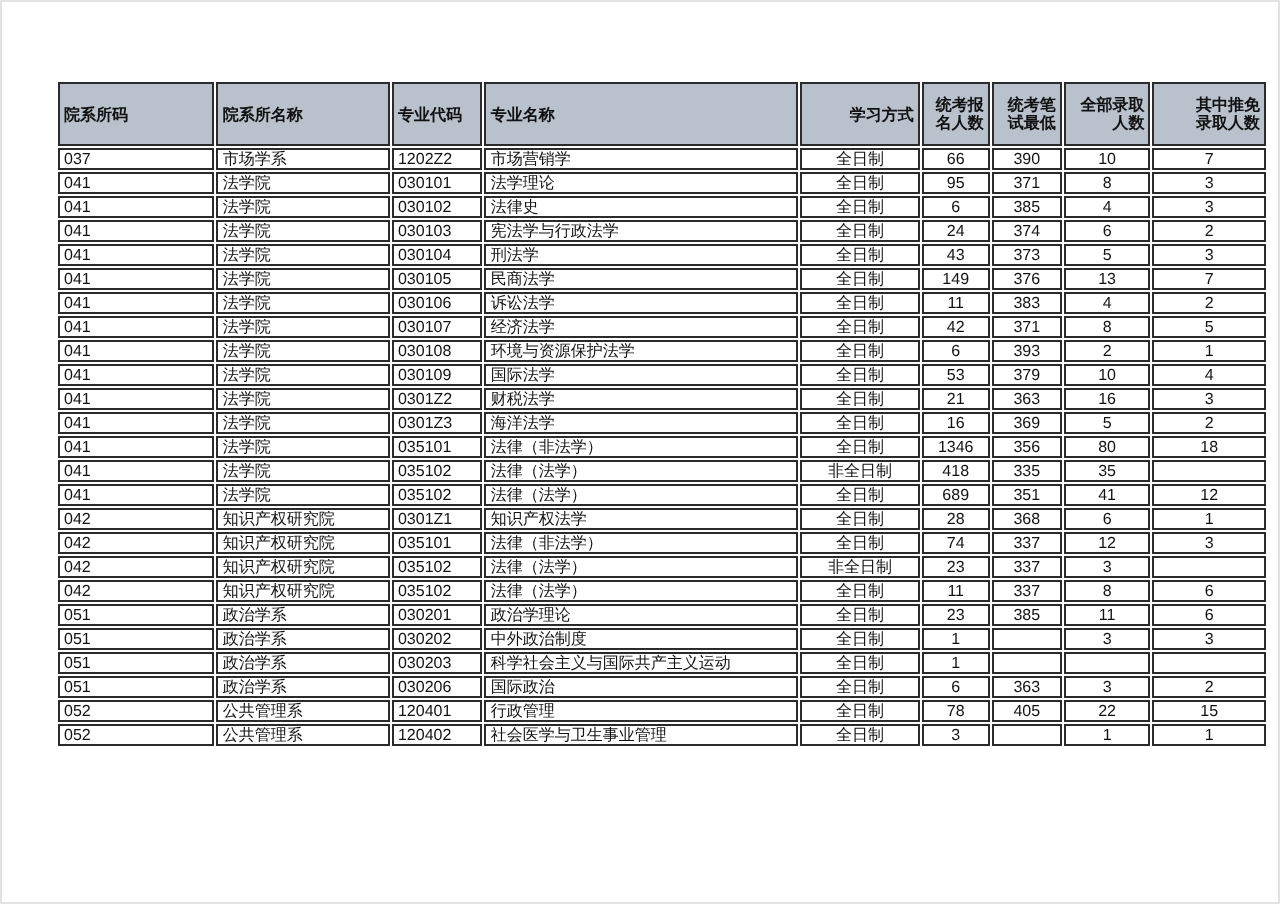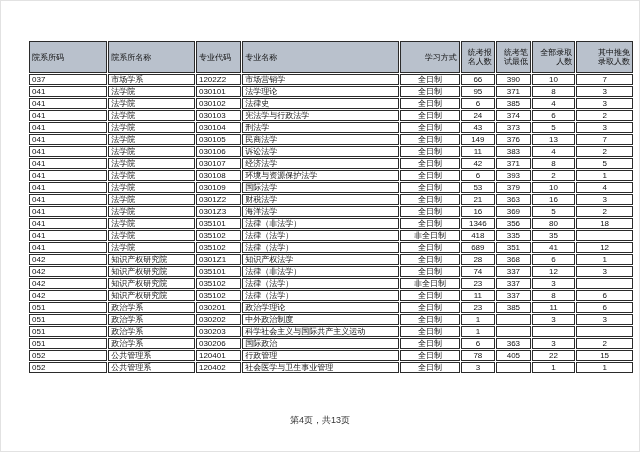--- a/index.html
+++ b/index.html
@@ -34,21 +34,21 @@
   table.admissions td{
     border:1px solid var(--border);
     color:#111;
     overflow:hidden;
     box-sizing:content-box;
   }
   table.admissions th{
     background:var(--header-bg);
     font-size:8px;
     line-height:9px;
-    font-weight:normal;
+    font-weight:bold;
     height:28px;
     padding:1px 2px;
     white-space:pre-line;
     vertical-align:middle;
   }
   table.admissions td{
     font-size:8px;
     line-height:9px;
     height:9px;
     padding:0 2px;
@@ -375,15 +375,14 @@
           <td>社会医学与卫生事业管理</td>
           <td>全日制</td>
           <td>3</td>
           <td></td>
           <td>1</td>
           <td>1</td>
         </tr>
       </tbody>
   </table>
 
-  <div class="footer">第4页，共13页</div>
 
 </div>
 
 </body></html>

